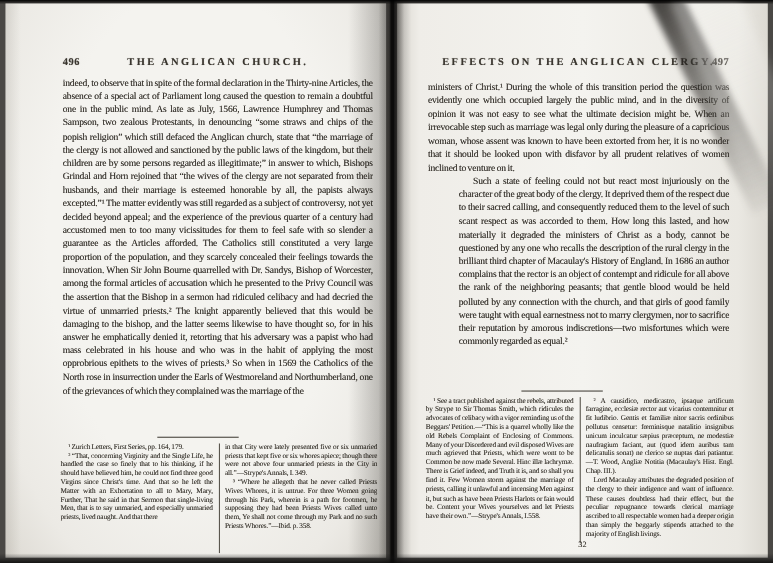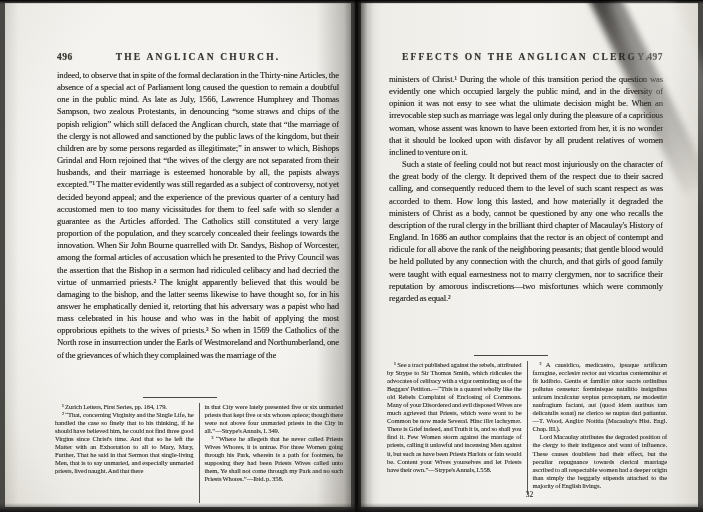--- a/index.html
+++ b/index.html
@@ -50,21 +50,21 @@
     font-weight:bold;color:#3a362f;text-shadow:0 0 0.7px rgba(58,54,47,0.5);}
   .runhead .pagenum{letter-spacing:0.5px;}
 
   .body-text{
     position:absolute;font-size:8.7px;line-height:12.15px;text-align:justify;
     letter-spacing:-0.15px;word-spacing:-0.6px;
     color:#332f29;text-shadow:0 0 0.6px rgba(51,47,41,0.55);
     overflow:hidden;
   }
   .body-text p{margin:0;}
-  .body-text p.indent{text-indent:13px;}
+  .body-text p.indent{text-indent:13px;margin-left:28px;}
 
   .fn-rule{position:absolute;width:74px;border-top:1px solid #4a463f;}
 
   .footnotes{position:absolute;display:flex;overflow:hidden;}
   .fn-col{width:50%;font-size:6.6px;line-height:8.05px;text-align:justify;
     letter-spacing:-0.1px;word-spacing:-0.4px;
     color:#38342d;text-shadow:0 0 0.5px rgba(56,52,45,0.5);}
   .fn-col--first{padding-right:5px;border-right:1px solid #5a564e;}
   .fn-col--second{padding-left:5px;}
   .fn-col p{margin:0;}

